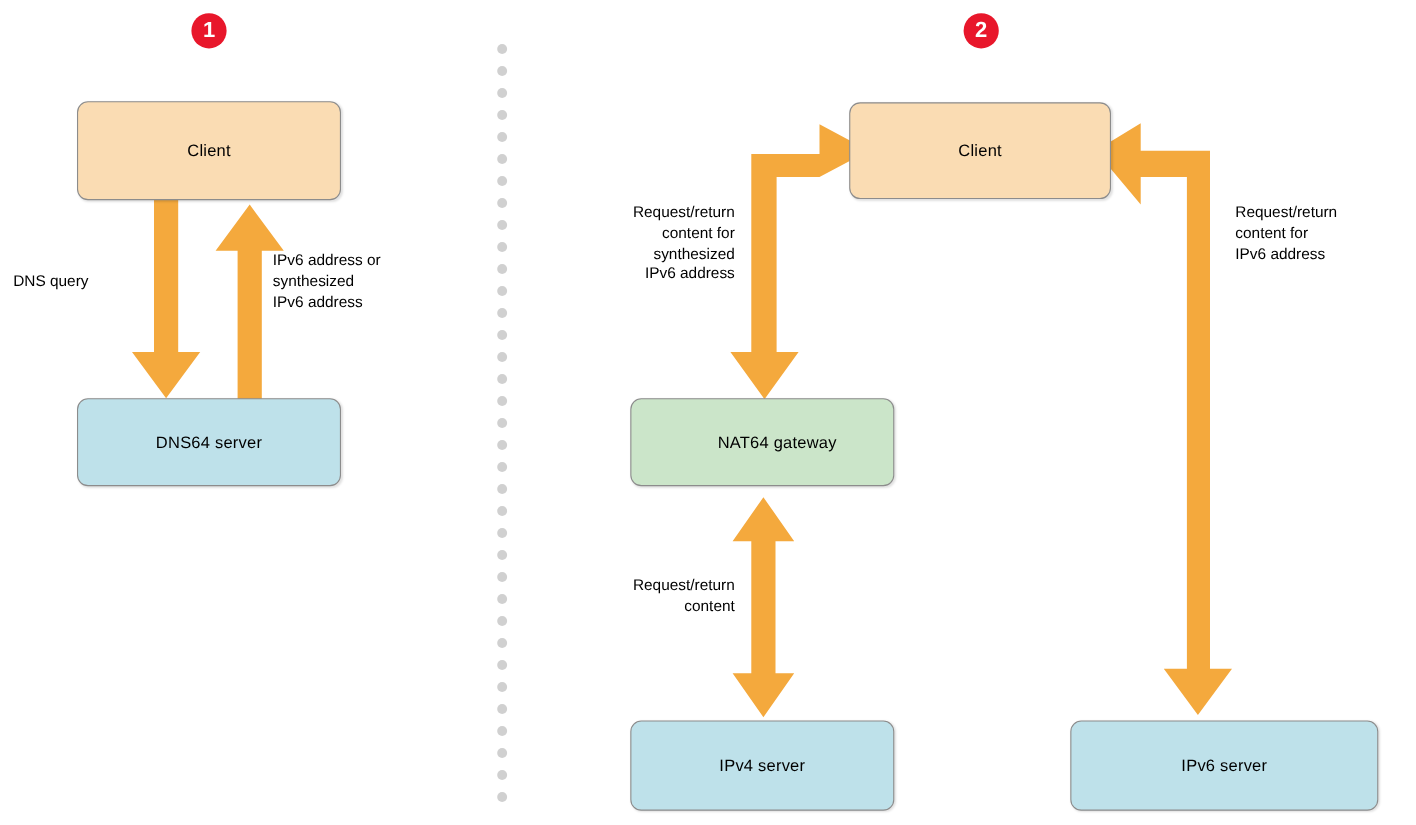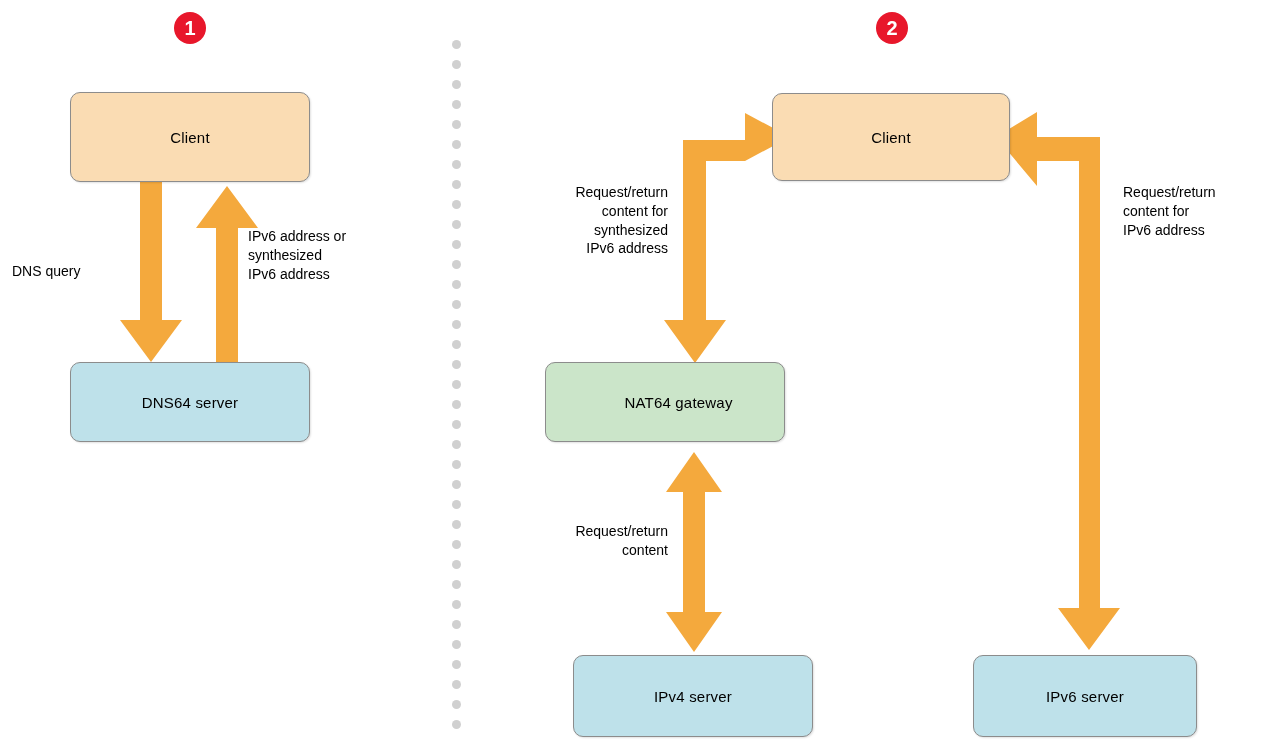--- a/index.html
+++ b/index.html
@@ -151,39 +151,39 @@
   </svg>
 
   <div class="node orange" style="left:70px; top:92px; width:240px; height:90px;">
     <span>Client</span>
   </div>
 
   <div class="node blue" style="left:70px; top:362px; width:240px; height:80px;">
     <span>DNS64 server</span>
   </div>
 
-  <div class="label left-align" style="left:12px; top:262px; width:125px;">DNS query</div>
+  <div class="label left-align" style="left:12px; top:246px; width:125px;">DNS query</div>
 
   <div class="label left-align" style="left:248px; top:227px; width:210px;">IPv6 address or
 synthesized
 IPv6 address</div>
 
   <div class="node orange" style="left:772px; top:93px; width:238px; height:88px;">
     <span>Client</span>
   </div>
 
-  <div class="node green" style="left:545px; top:362px; width:240px; height:80px;padding-left:27px;">
+  <div class="node green" style="left:573px; top:362px; width:240px; height:80px;padding-left:27px;">
     <span>NAT64 gateway</span>
   </div>
 
   <div class="node blue" style="left:573px; top:655px; width:240px; height:82px;">
     <span>IPv4 server</span>
   </div>
 
-  <div class="node blue" style="left:973px; top:655px; width:224px; height:82px;">
+  <div class="node blue" style="left:973px; top:655px; width:280px; height:82px;">
     <span>IPv6 server</span>
   </div>
 
   <div class="label right-align" style="left:478px; top:183px; width:190px;">Request/return
 content for
 synthesized
 IPv6 address</div>
 
   <div class="label right-align" style="left:480px; top:522px; width:188px;">Request/return
 content</div>

